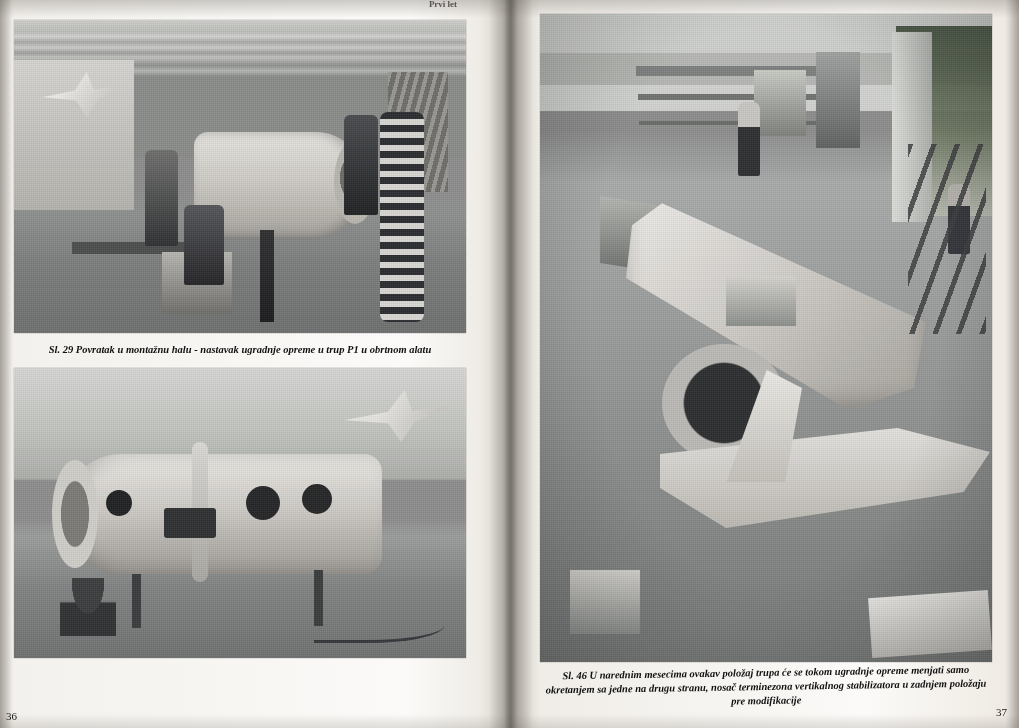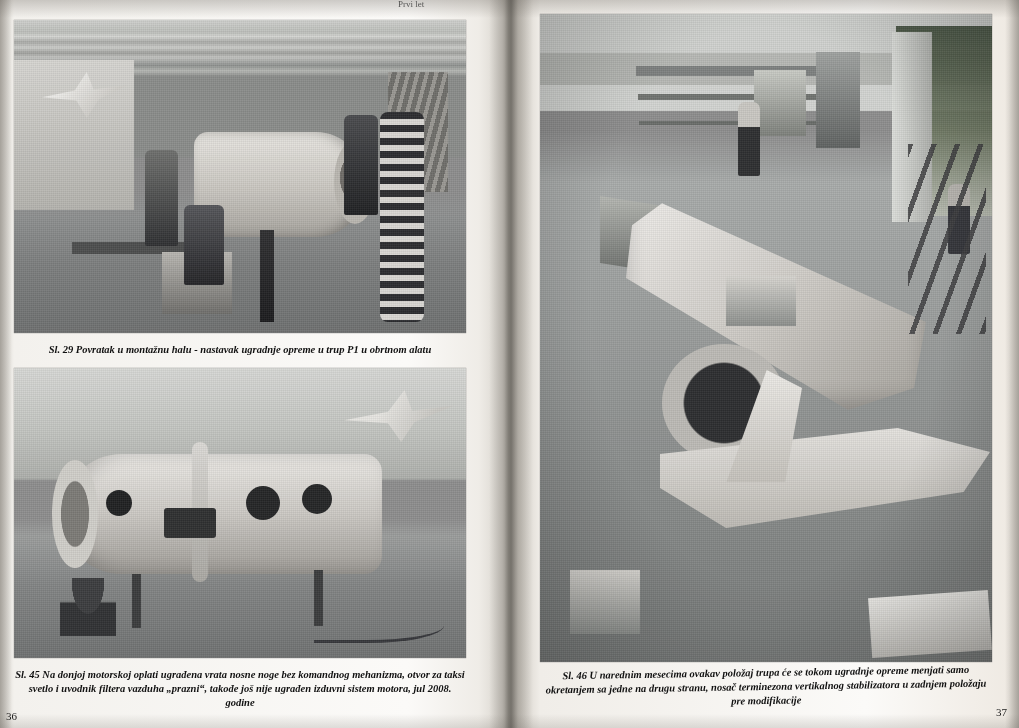--- a/index.html
+++ b/index.html
@@ -48,23 +48,23 @@
   
   .top-sliver {
     position: absolute;
     top: 0px;
     left: 398px;
     width: 90px;
     height: 9px;
     overflow: hidden;
     color: #2a2a2a;
     font-size: 9px;
-    font-weight: normal;
+    font-weight: bold;
     line-height: 9px;
-    text-align: left;
+    text-align: center;
     opacity: 0.75;
   }
 
   
   .photo {
     position: absolute;
     overflow: hidden;
     background: #8d8d8d;
     box-shadow: 0 0 1px rgba(0,0,0,0.55);
   }
@@ -361,21 +361,20 @@
       <div class="hatch h2"></div>
       <div class="hatch h3"></div>
       <div class="hatch h4"></div>
       <div class="leg l1"></div>
       <div class="leg l2"></div>
       <div class="jack"></div>
       <div class="cable"></div>
     </div>
     <div class="grain"></div>
   </div>
-  <div class="caption" id="cap-45">Sl. 45 Na donjoj motorskoj oplati ugrađena vrata nosne noge bez komandnog mehanizma, otvor za taksi svetlo i uvodnik filtera vazduha „prazni“, takođe još nije ugrađen izduvni sistem motora, jul 2008. godine</div>
 
   <div class="folio" id="folio-left">36</div>
 
   <div class="photo" id="photo-46">
     <div class="cap-layer">
       <div class="window"></div>
       <div class="column"></div>
       <div class="benchrow"></div>
       <div class="machine"></div>
       <div class="cabinet"></div>

